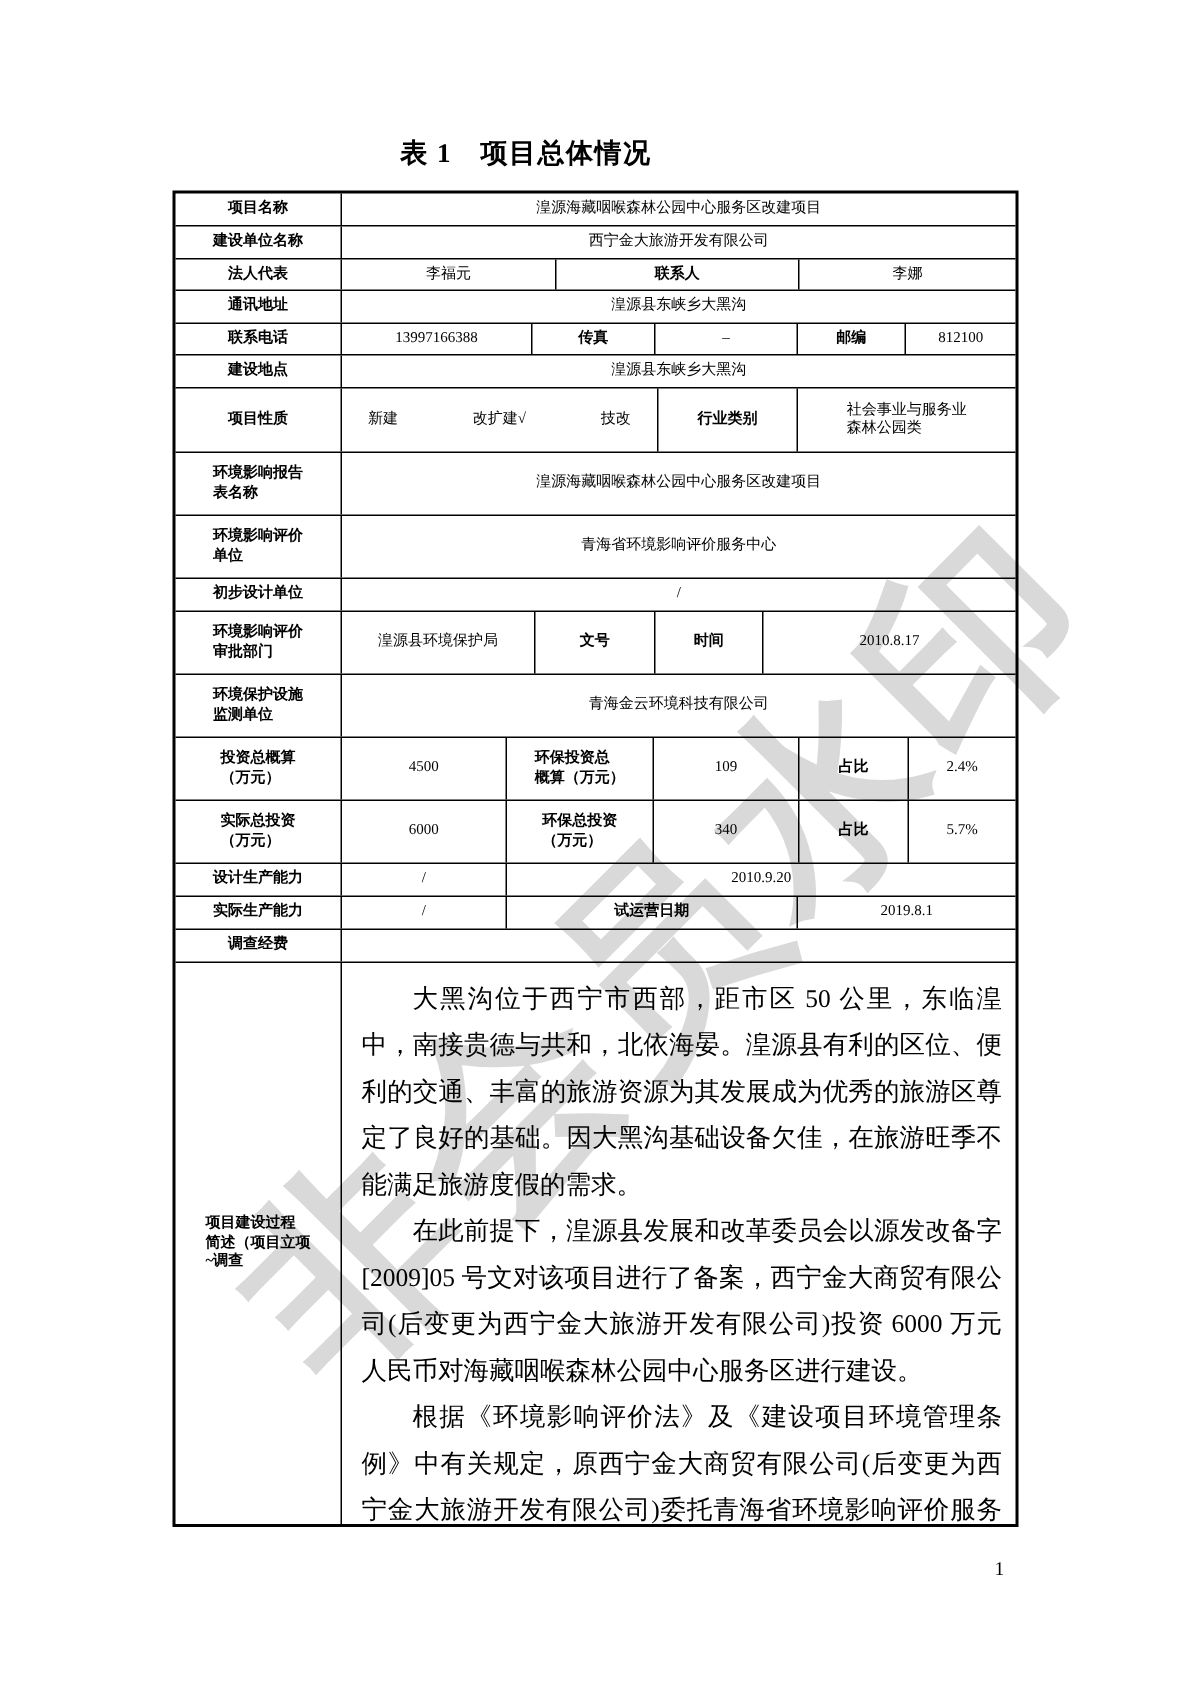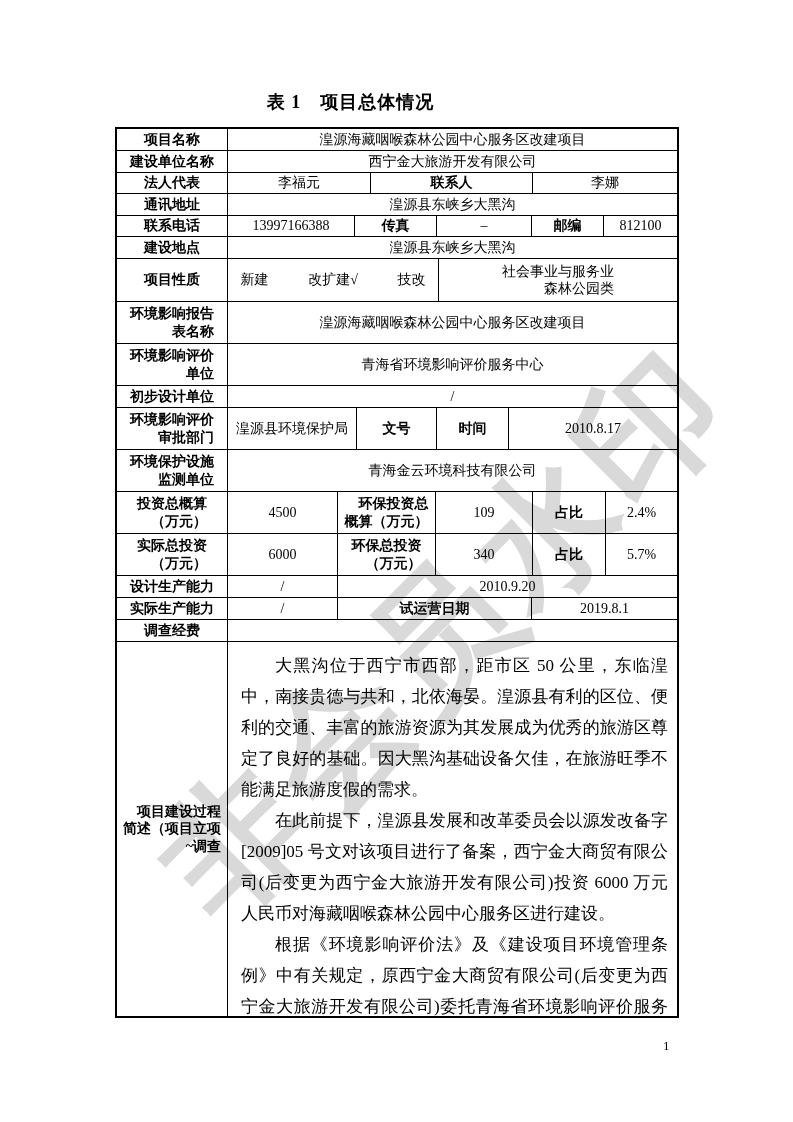--- a/index.html
+++ b/index.html
@@ -31,21 +31,21 @@
   }
 
   .tbl {
     position: absolute; left: 115px; top: 127px; width: 564px;
     border: 2px solid #000; background: transparent;
   }
   .row { display: flex; border-bottom: 1px solid #000; align-items: stretch; }
   .row.rlast { border-bottom: none; }
   .c {
     display: flex; align-items: center; justify-content: center;
-    text-align: right; font-size: 14px; line-height: 1.25;
+    text-align: left; font-size: 10px; line-height: 1.25;
     white-space: pre-line; border-right: 1px solid #000;
     padding: 4px 2px; overflow: hidden;
   }
   .c.last { border-right: none; }
   .b { font-weight: bold; }
   .lab { flex: 0 0 111px; }
   .grow { flex: 1 1 auto; }
 
   .h22 { height: 22px; } .h21 { height: 21px; }
   .h42 { height: 42px; } .h43 { height: 43px; }
@@ -125,20 +125,21 @@
         <div class="c grow last">湟源县东峡乡大黑沟</div>
       </div>
 
       <div class="row h43">
         <div class="c lab b">项目性质</div>
         <div class="c w211 opts">
           <span>新建</span>
           <span>改扩建√</span>
           <span>技改</span>
         </div>
+        <div class="c w93 b">行业类别</div>
         <div class="c grow last">社会事业与服务业
 森林公园类</div>
       </div>
 
       <div class="row h42">
         <div class="c lab b">环境影响报告
 表名称</div>
         <div class="c grow last">湟源海藏咽喉森林公园中心服务区改建项目</div>
       </div>
 

